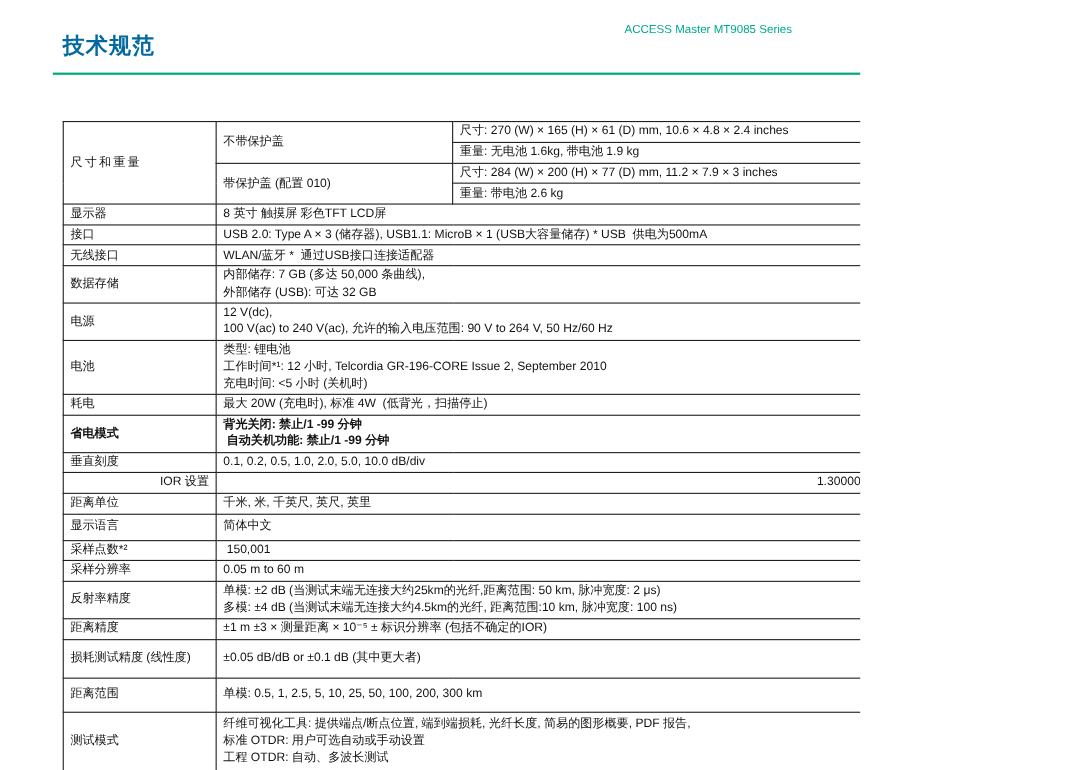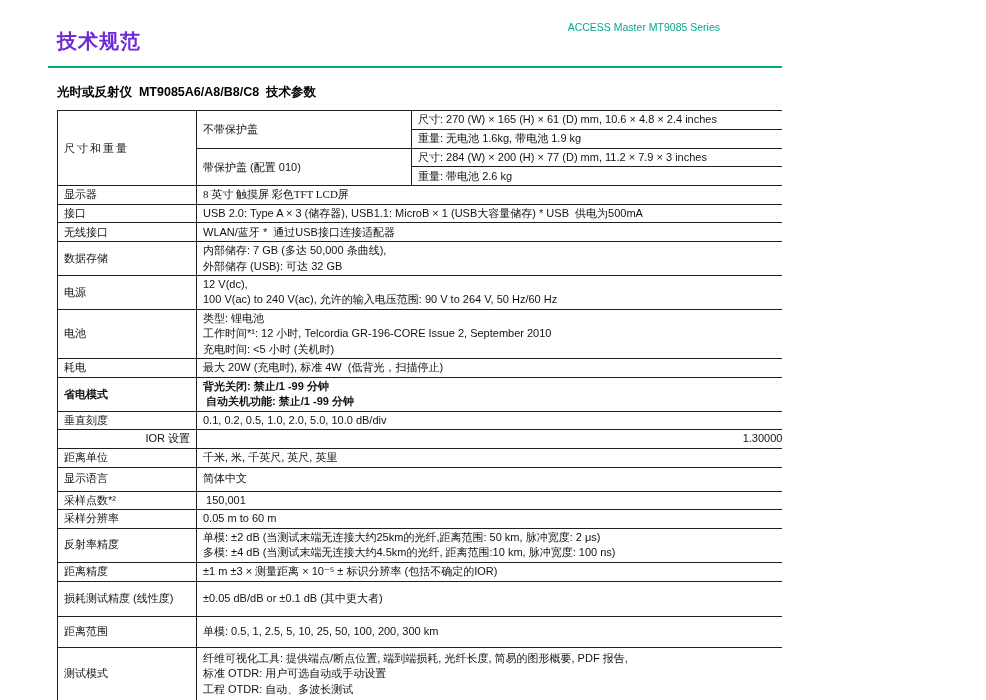--- a/index.html
+++ b/index.html
@@ -5,21 +5,21 @@
   html,body { margin:0; padding:0; background:#ffffff; }
   body { width:986px; height:700px; font-family:"Liberation Sans","DejaVu Sans",sans-serif; }
   .page { position:relative; width:782px; height:700px; overflow:hidden; background:#fff; }
 
   .header-right {
     position:absolute; top:21px; right:62px;
     font-size:10.5px; color:#00A98C; white-space:pre;
   }
   .doc-title {
     position:absolute; top:28px; left:57px;
-    font-size:20px; font-weight:bold; color:#6d28d9; letter-spacing:1px;
+    font-size:20px; font-weight:bold; color:#0369a1; letter-spacing:1px;
   }
   .rule {
     position:absolute; top:66px; left:48px; width:888px; height:2px;
     background:#00A87E;
   }
   .section-heading {
     position:absolute; top:84px; left:57px;
     font-size:12.5px; font-weight:bold; color:#000; white-space:pre;
   }
 
@@ -44,21 +44,20 @@
 <body>
 
 <div class="page">
 
   <div class="header-right">ACCESS Master MT9085 Series</div>
 
   <div class="doc-title">技术规范</div>
 
   <div class="rule"></div>
 
-  <div class="section-heading">光时或反射仪  MT9085A6/A8/B8/C8  技术参数</div>
 
   <table class="spec">
     <colgroup>
       <col style="width:139px">
       <col style="width:215px">
       <col style="width:526px">
     </colgroup>
     <tbody>
         <tr style="height: 19px;">
           <td class="dims-main label-cell" rowspan="4">尺寸和重量</td>
@@ -68,21 +67,21 @@
         <tr style="height: 19px;">
           <td class="value-cell vline">重量: 无电池 1.6kg, 带电池 1.9 kg</td>
         </tr>
         <tr style="height: 18px;">
           <td class="label-cell" rowspan="2">带保护盖 (配置 010)</td>
           <td class="value-cell vline">尺寸: 284 (W) × 200 (H) × 77 (D) mm, 11.2 × 7.9 × 3 inches</td>
         </tr>
         <tr style="height: 19px;">
           <td class="value-cell vline">重量: 带电池 2.6 kg</td>
         </tr>
-        <tr style="height: 18px; font-family: Liberation Serif, serif;">
+        <tr style="height: 18px;">
           <td class="label-cell">显示器</td>
           <td class="value-cell vline" colspan="2">8 英寸 触摸屏 彩色TFT LCD屏</td>
         </tr>
         <tr style="height: 18px;">
           <td class="label-cell">接口</td>
           <td class="value-cell vline" colspan="2">USB 2.0: Type A × 3 (储存器), USB1.1: MicroB × 1 (USB大容量储存) * USB  供电为500mA</td>
         </tr>
         <tr style="height: 19px;">
           <td class="label-cell">无线接口</td>
           <td class="value-cell vline" colspan="2">WLAN/蓝牙 *  通过USB接口连接适配器</td>

